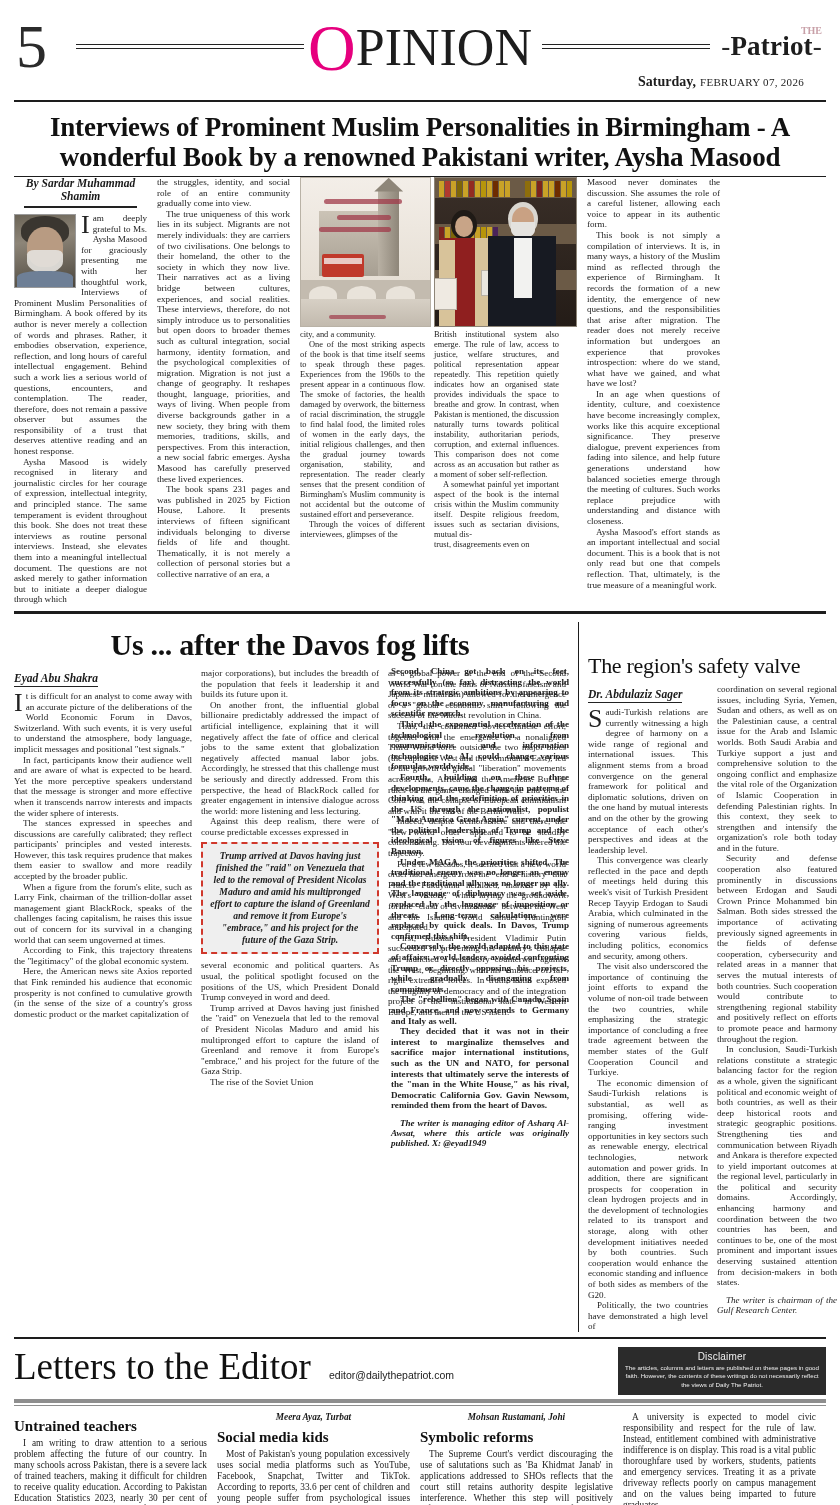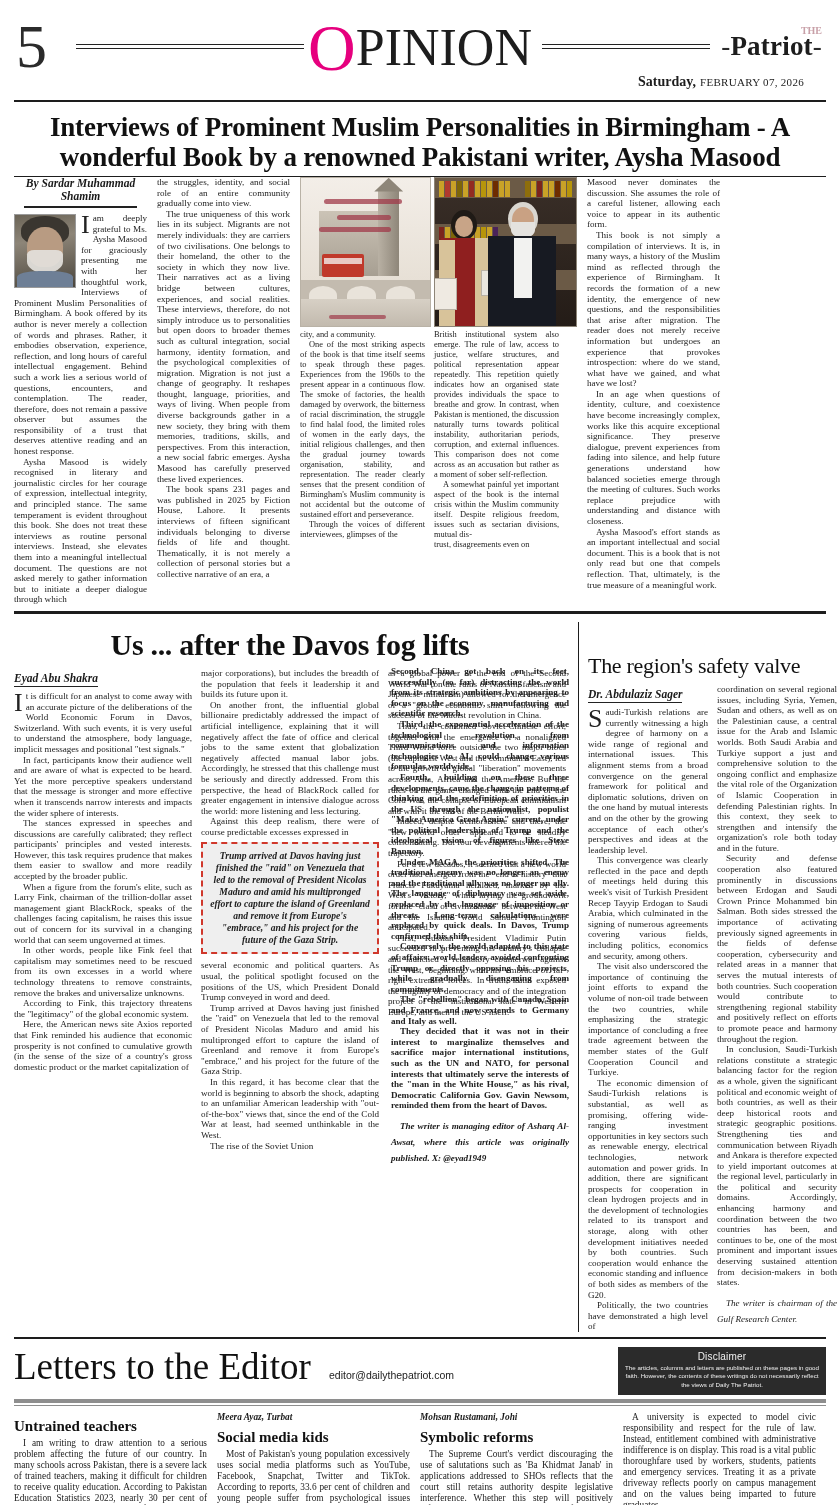--- a/index.html
+++ b/index.html
@@ -144,21 +144,21 @@
   }
   .cols3 { display:flex; gap:9px; }
   .cols3 > div { width:178px; }
   .cols2 { display:flex; gap:9px; }
   .cols2 > div { width:125px; }
 
   .pullquote {
     border:2px dashed #d0382c; background:#efefef; padding:6px 7px; margin:5px 0 6px 0;
     font-style:italic; font-weight:700; font-size:9.6px; line-height:12px; text-align:center; color:#222;
   }
-  .writer-note { font-style:italic; font-size:9.1px; line-height:16px; text-align:justify; margin-top:7px; }
+  .writer-note { font-style:italic; font-size:9.1px; line-height:10px; text-align:justify; margin-top:7px; }
   .writer-note p { text-indent:9px; margin:0; }
 
   
   .letters-wrap { margin-top:8px; }
   .letters-top { display:flex; align-items:flex-start; justify-content:space-between; }
   .letters-title {
     font-size:37px; line-height:40px; font-weight:400; color:#111;
     font-family:"Liberation Serif", serif;
   }
   .letters-email { font-family:"Liberation Sans", sans-serif; font-size:10.5px; color:#222; margin-top:22px; margin-left:18px; }
@@ -170,21 +170,21 @@
   .disclaimer p { margin:0; font-size:6.2px; line-height:8.4px; text-align:center; }
   .letters-rule { border-top:4px solid #8e8e8e; margin:4px 0 0 0; }
   .letters-rule2 { border-top:1px solid #8e8e8e; margin:2px 0 6px 0; }
 
   .letter-head {
     font-size:15px; line-height:17px; font-weight:700; margin:6px 0 3px 0; color:#111;
   }
   .ltxt { font-size:9.3px; line-height:11px; text-align:justify; color:#222; }
   .ltxt p { margin:0; text-indent:9px; }
   .ltxt p.first { text-indent:9px; }
-  .sig { text-align:left; font-style:italic; font-weight:700; font-size:9.3px; line-height:11px; }
+  .sig { text-align:center; font-style:italic; font-weight:700; font-size:9.3px; line-height:11px; }
   .cols4 { display:flex; gap:10px; }
   .cols4 > div { width:193px; }
 </style>
 </head>
 <body>
 
 <div class="page">
 
   <div class="masthead">
     <div class="folio">5</div>
@@ -348,37 +348,35 @@
       <h2 class="sec-head">Us ... after the Davos fog lifts</h2>
       <div class="cols3">
 
         <div>
           <div class="author-name">Eyad Abu Shakra</div>
           <div class="txt">
             <p class="first dropcap">It is difficult for an analyst to come away with an accurate picture of the deliberations of the World Economic Forum in Davos, Switzerland. With such events, it is very useful to understand the atmosphere, body language, implicit messages and positional "test signals."</p>
             <p>In fact, participants know their audience well and are aware of what is expected to be heard. Yet the more perceptive speakers understand that the message is stronger and more effective when it transcends narrow interests and impacts the wider sphere of interests.</p>
             <p>The stances expressed in speeches and discussions are carefully calibrated; they reflect participants' principles and vested interests. However, this task requires prudence that makes them easier to swallow and more readily accepted by the broader public.</p>
             <p>When a figure from the forum's elite, such as Larry Fink, chairman of the trillion-dollar asset management giant BlackRock, speaks of the challenges facing capitalism, he raises this issue out of concern for its survival in a changing world that can seem ungoverned at times.</p>
-            <p>In other words, people like Fink feel that capitalism may sometimes need to be rescued from its own excesses in a world where technology threatens to remove constraints, remove the brakes and universalize unknowns.</p>
             <p>According to Fink, this trajectory threatens the "legitimacy" of the global economic system.</p>
             <p>Here, the American news site Axios reported that Fink reminded his audience that economic prosperity is not confined to cumulative growth (in the sense of the size of a country's gross domestic product or the market capitalization of</p>
           </div>
         </div>
 
         <div>
           <div class="txt">
             <p class="first">major corporations), but includes the breadth of the population that feels it leadership it and builds its future upon it.</p>
             <p>On another front, the influential global billionaire predictably addressed the impact of artificial intelligence, explaining that it will negatively affect the fate of office and clerical jobs to the same extent that globalization negatively affected manual labor jobs. Accordingly, he stressed that this challenge must be seriously and directly addressed. From this perspective, the head of BlackRock called for greater engagement in intensive dialogue across the world: more listening and less lecturing.</p>
             <p>Against this deep realism, there were of course predictable excesses expressed in</p>
           </div>
           <div class="pullquote">Trump arrived at Davos having just finished the "raid" on Venezuela that led to the removal of President Nicolas Maduro and amid his multipronged effort to capture the island of Greenland and remove it from Europe's "embrace," and his project for the future of the Gaza Strip.</div>
           <div class="txt">
             <p class="first">several economic and political quarters. As usual, the political spotlight focused on the positions of the US, which President Donald Trump conveyed in word and deed.</p>
             <p>Trump arrived at Davos having just finished the "raid" on Venezuela that led to the removal of President Nicolas Maduro and amid his multipronged effort to capture the island of Greenland and remove it from Europe's "embrace," and his project for the future of the Gaza Strip.</p>
-            <p>In this regard, it has become clear that the world is beginning to absorb the shock, adapting to an unfamiliar American leadership with "out-of-the-box" views that, since the end of the Cold War at least, had seemed unthinkable in the West.</p>
             <p>The rise of the Soviet Union</p>
           </div>
         </div>
 
         <div>
           <div class="txt">
             <p class="first">as a global power at the end of the Second World War (on the ruins of Nazism, fascism and Japanese militarism) allowed for the emergence of a "global economic shift" following the success of the Maoist revolution in China.</p>
             <p>Thus, the combined Soviet-Chinese effort, together with the emergence of a nonaligned Third World force outside the two major blocs (the capitalist West and the communist East), led to the growth of global "liberation" movements across Asia, Africa and the Americas. But the rules of the game changed with the end of the Cold War, the collapse of European communism and with it the fall of the Berlin Wall.</p>
             <p>Indeed, despite tremors here and there, the "new world order" appeared to be steadily consolidating. But four developments altered the trajectory.</p>
             <p>For a few decades, it seemed that a new world order had emerged from the "end of history" that Francis Fukuyama heralded, marked by the West's "victory," while laying the groundwork for the "clash of civilizations" between the West and the Islamic world Samuel Huntington anticipated.</p>

